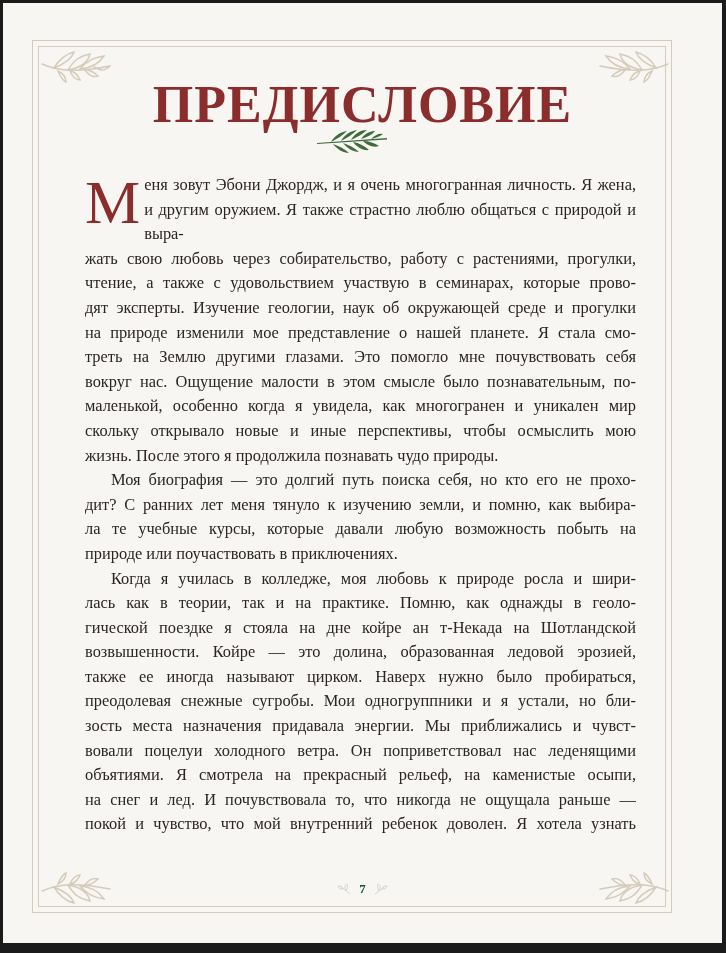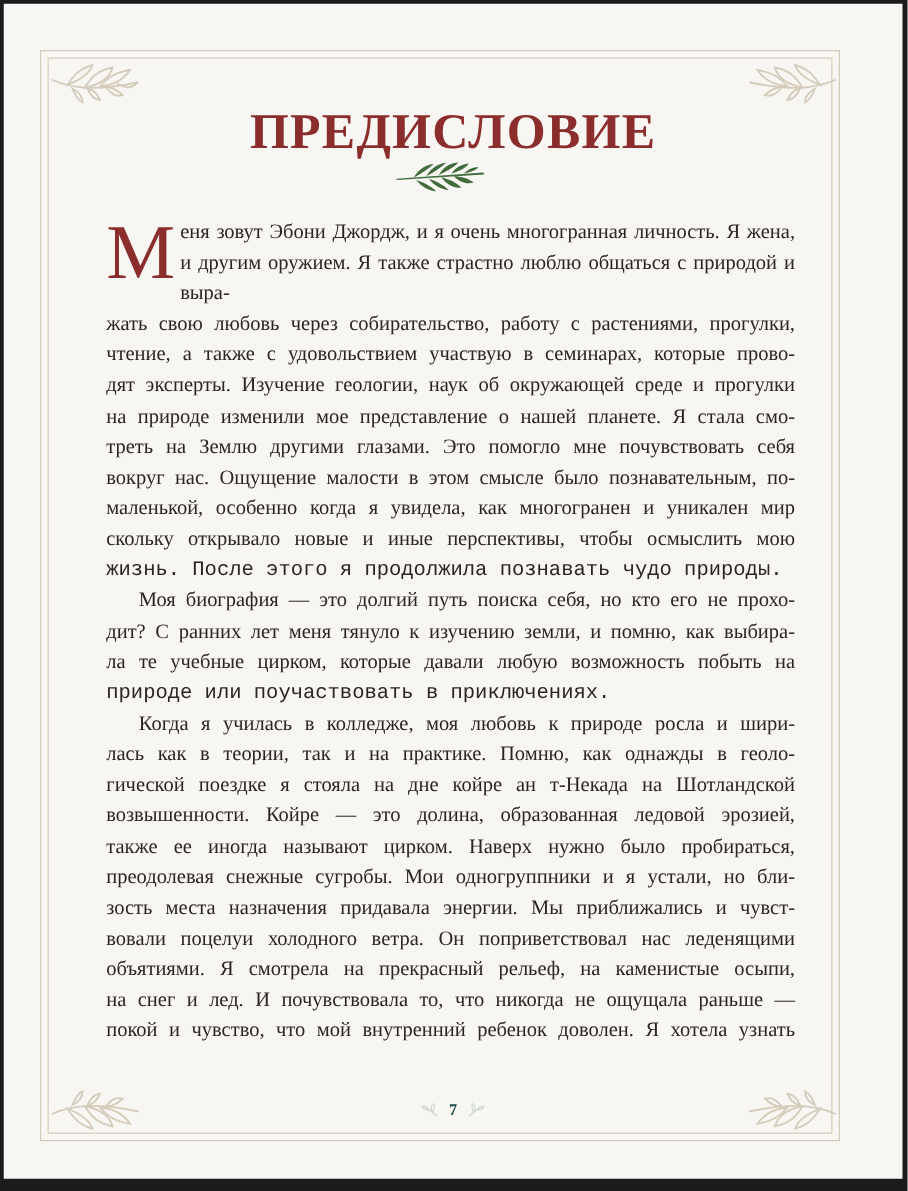--- a/index.html
+++ b/index.html
@@ -29,21 +29,21 @@
     .corner { position: absolute; width: 72px; height: 34px; }
     .corner.tl { left: 37px; top: 47px; }
     .corner.tr { left: 595px; top: 47px; transform: scaleX(-1); }
     .corner.bl { left: 37px; top: 868px; transform: scaleY(-1); }
     .corner.br { left: 595px; top: 868px; transform: scale(-1,-1); }
 
     .title {
       position: absolute; left: 0; top: 78px; width: 719px;
       text-align: center;
       color: #8b2d2c;
-      font-size: 40px; font-weight: bold;
+      font-size: 52px; font-weight: bold;
       letter-spacing: 1px;
       line-height: 48px;
     }
     .title-leaf { position: absolute; left: 314px; top: 126px; width: 72px; height: 26px; }
 
     .body-text {
       position: absolute; left: 82px; top: 170px; width: 551px;
       color: #2a2523;
       font-size: 16.4px;
       line-height: 24.6px;
@@ -54,21 +54,21 @@
     .dropcap {
       float: left;
       color: #8b2d2c;
       font-size: 62px;
       line-height: 48px;
       height: 48px;
       margin: 3px 4px 0 0;
       padding-top: 2px;
     }
     .line { display: block; text-align-last: justify; }
-    .line.last { text-align-last: left; font-family: Liberation Mono, monospace; }
+    .line.last { text-align-last: left; }
 
     .folio {
       position: absolute; left: 0; top: 876px; width: 719px;
       text-align: center; height: 20px;
     }
     .folio .num {
       display: inline-block; vertical-align: middle;
       color: #1f4d4a; font-weight: bold; font-size: 13px;
       margin: 0 4px;
     }
@@ -156,21 +156,21 @@
       <span class="line">на природе изменили мое представление о нашей планете. Я стала смо-</span>
       <span class="line">треть на Землю другими глазами. Это помогло мне почувствовать себя</span>
       <span class="line">вокруг нас. Ощущение малости в этом смысле было познавательным, по-</span>
       <span class="line">маленькой, особенно когда я увидела, как многогранен и уникален мир</span>
       <span class="line">скольку открывало новые и иные перспективы, чтобы осмыслить мою</span>
       <span class="line last">жизнь. После этого я продолжила познавать чудо природы.</span>
     </p>
     <p>
       <span class="line" style="text-indent:26px">Моя биография — это долгий путь поиска себя, но кто его не прохо-</span>
       <span class="line">дит? С ранних лет меня тянуло к изучению земли, и помню, как выбира-</span>
-      <span class="line">ла те учебные цирком, которые давали любую возможность побыть на</span>
+      <span class="line">ла те учебные курсы, которые давали любую возможность побыть на</span>
       <span class="line last">природе или поучаствовать в приключениях.</span>
     </p>
     <p>
       <span class="line" style="text-indent:26px">Когда я училась в колледже, моя любовь к природе росла и шири-</span>
       <span class="line">лась как в теории, так и на практике. Помню, как однажды в геоло-</span>
       <span class="line">гической поездке я стояла на дне койре ан т-Некада на Шотландской</span>
       <span class="line">возвышенности. Койре — это долина, образованная ледовой эрозией,</span>
       <span class="line">также ее иногда называют цирком. Наверх нужно было пробираться,</span>
       <span class="line">преодолевая снежные сугробы. Мои одногруппники и я устали, но бли-</span>
       <span class="line">зость места назначения придавала энергии. Мы приближались и чувст-</span>

